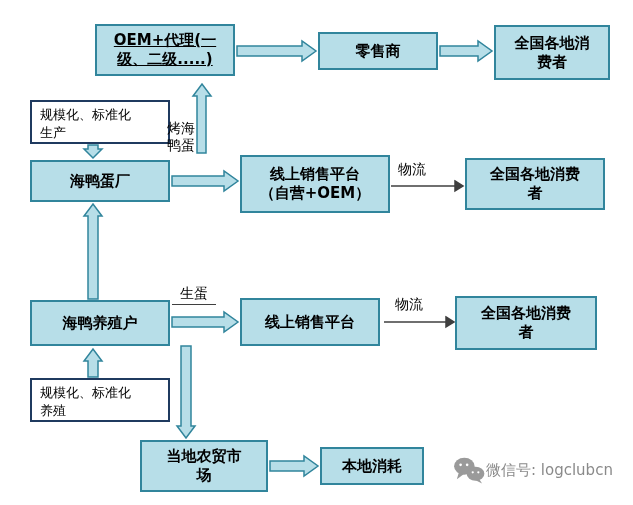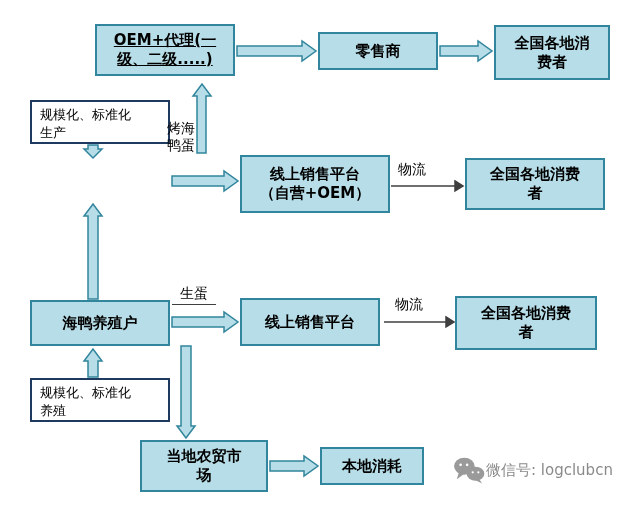--- a/index.html
+++ b/index.html
@@ -89,20 +89,23 @@
   </div>
 
   <div class="node" style="left:318px;top:32px;width:120px;height:38px;">
     <span>零售商</span>
   </div>
 
   <div class="node" style="left:494px;top:25px;width:116px;height:55px;padding:2px 13px;">
     <span>全国各地消费者</span>
   </div>
 
+  <div class="node" style="left:30px;top:160px;width:140px;height:42px;">
+    <span>海鸭蛋厂</span>
+  </div>
 
   <div class="node" style="left:240px;top:155px;width:150px;height:58px;padding:2px 4px;">
     <span class="stack">
       <span>线上销售平台</span>
       <span>（自营+OEM）</span>
     </span>
   </div>
 
   <div class="node" style="left:465px;top:158px;width:140px;height:52px;padding:2px 20px;">
     <span>全国各地消费者</span>

